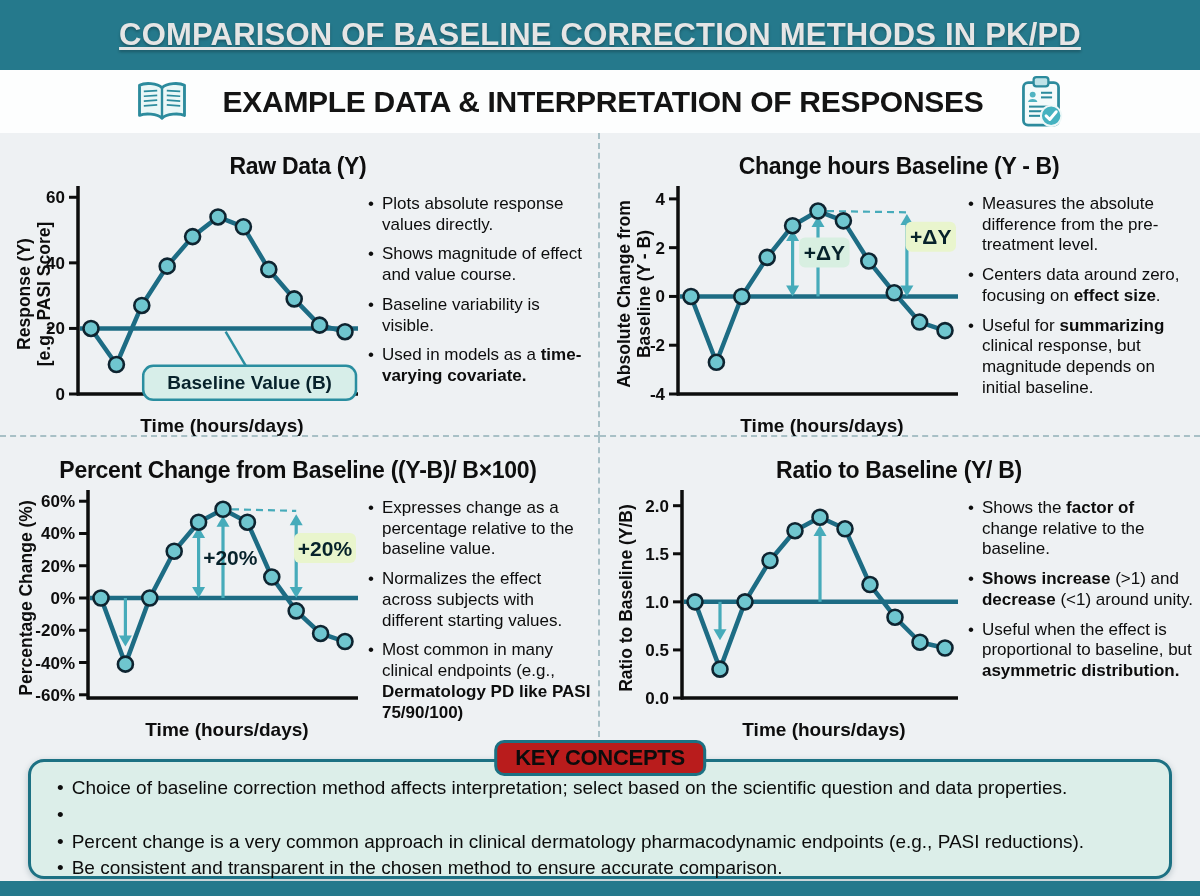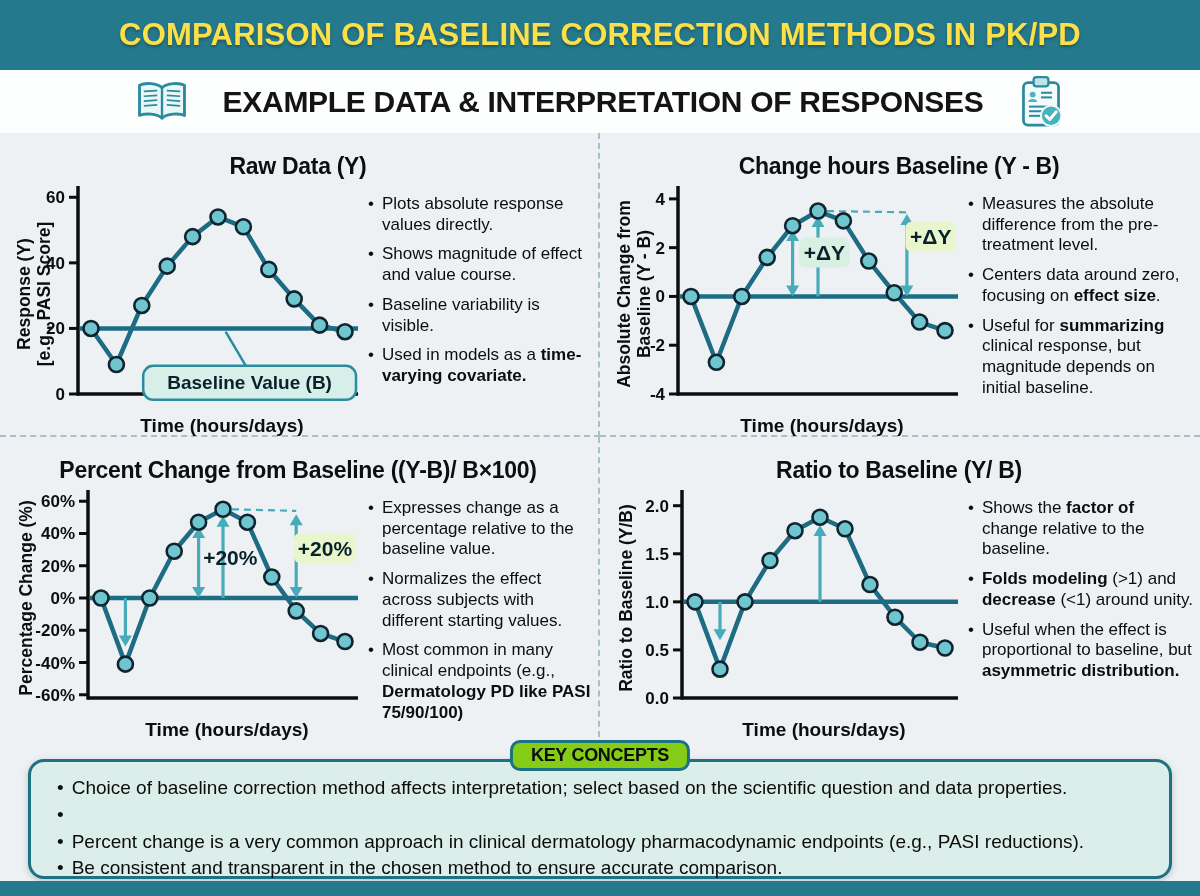--- a/index.html
+++ b/index.html
@@ -1,41 +1,41 @@
 <!DOCTYPE html>
 <html><head>
 <meta charset="utf-8">
 <style>
   html,body{margin:0;padding:0;background:#cfd8db;}
   .page{position:relative;width:1200px;height:896px;background:#eef1f3;overflow:hidden;
         font-family:"Liberation Sans","DejaVu Sans",sans-serif;}
   .band{height:70px;background:#25798c;display:flex;align-items:center;justify-content:center;}
-  .band h1{margin:0;color:#fde047;font-size:31px;font-weight:800;letter-spacing:.2px;
-           text-shadow:0 2px 3px rgba(0,0,0,.28);white-space:nowrap;}
+  .band h1{margin:0;color:#e5e5e5;font-size:31px;font-weight:800;letter-spacing:.2px;
+           text-shadow:0 2px 3px rgba(0,0,0,.28);white-space:nowrap;text-decoration:underline;}
   .subtitle{height:63px;background:#fdfefe;display:flex;align-items:center;justify-content:center;gap:20px;}
   .subtitle h2{margin:14px;font-size:30px;font-weight:800;color:#141414;letter-spacing:-.3px;white-space:nowrap;}
   .grid{display:grid;grid-template-columns:600px 600px;grid-template-rows:304px 300px;}
   .quad{position:relative;box-sizing:border-box;padding:16px 4px 0 2px;}
   .q0{border-right:2px dashed #a8c0c6;border-bottom:2px dashed #a8c0c6;}
   .q1{border-bottom:2px dashed #a8c0c6;}
   .q2{border-right:2px dashed #a8c0c6;}
   .quad h3{margin:4px 0 0;text-align:center;font-size:23px;font-weight:800;color:#0e0e0e;letter-spacing:-.3px;}
   .qrow{display:flex;align-items:flex-start;padding-left:12px;}
   svg.chart{width:352px;height:266px;flex:none;}
   svg text{font-family:"Liberation Sans","DejaVu Sans",sans-serif;}
   .bullets{flex:1;padding:14px 2px 0 2px;}
   .bl{display:flex;gap:8px;margin-bottom:9px;font-size:17px;line-height:1.22;color:#0d0d0d;}
   .bl .dot{flex:none;}
   b{font-weight:800;}
   .keywrap{position:relative;height:159px;}
   .keybox{position:absolute;left:28px;right:28px;top:22px;height:120px;background:#dceee9;
           border:3px solid #1c7183;border-radius:16px;box-shadow:0 2px 6px rgba(20,60,70,.25);
           box-sizing:border-box;padding:14px 26px 0;}
-  .keylabel{position:absolute;left:50%;top:3px;transform:translateX(-50%);background:#84cc16;
-            border:3px solid #1c7183;border-radius:10px;padding:2px 18px;font-size:18px;font-weight:800;
+  .keylabel{position:absolute;left:50%;top:3px;transform:translateX(-50%);background:#b91c1c;
+            border:3px solid #1c7183;border-radius:10px;padding:2px 18px;font-size:22px;font-weight:800;
             color:#0c0c0c;letter-spacing:-.3px;z-index:2;white-space:nowrap;}
   .keybullets .bl{font-size:19px;line-height:1.25;margin-bottom:3px;color:#0c0c0c;}
   .footbar{position:absolute;left:0;right:0;bottom:0;height:15px;background:#25798c;}
 </style>
 </head>
 <body>
 
 <div class="page">
 
   <header class="band">
@@ -298,21 +298,21 @@
             <circle cx="306" cy="158.23076923076923" r="7.5" fill="#6fc6cf" stroke="#0e2430" stroke-width="2.6"></circle>
             <circle cx="331" cy="164" r="7.5" fill="#6fc6cf" stroke="#0e2430" stroke-width="2.6"></circle>
           </svg>
         <div class="bullets">
             <div class="bl">
               <span class="dot">•</span>
               <span class="bt">Shows the <b>factor of</b> change relative to the baseline.</span>
             </div>
             <div class="bl">
               <span class="dot">•</span>
-              <span class="bt"><b>Folds modeling</b> (&gt;1) and <b>decrease</b> (&lt;1) around unity.</span>
+              <span class="bt"><b>Shows increase</b> (&gt;1) and <b>decrease</b> (&lt;1) around unity.</span>
             </div>
             <div class="bl">
               <span class="dot">•</span>
               <span class="bt">Useful when the effect is proportional to baseline, but <b>asymmetric distribution.</b></span>
             </div>
           </div>
       </div>
     </section>
 
   </div>

